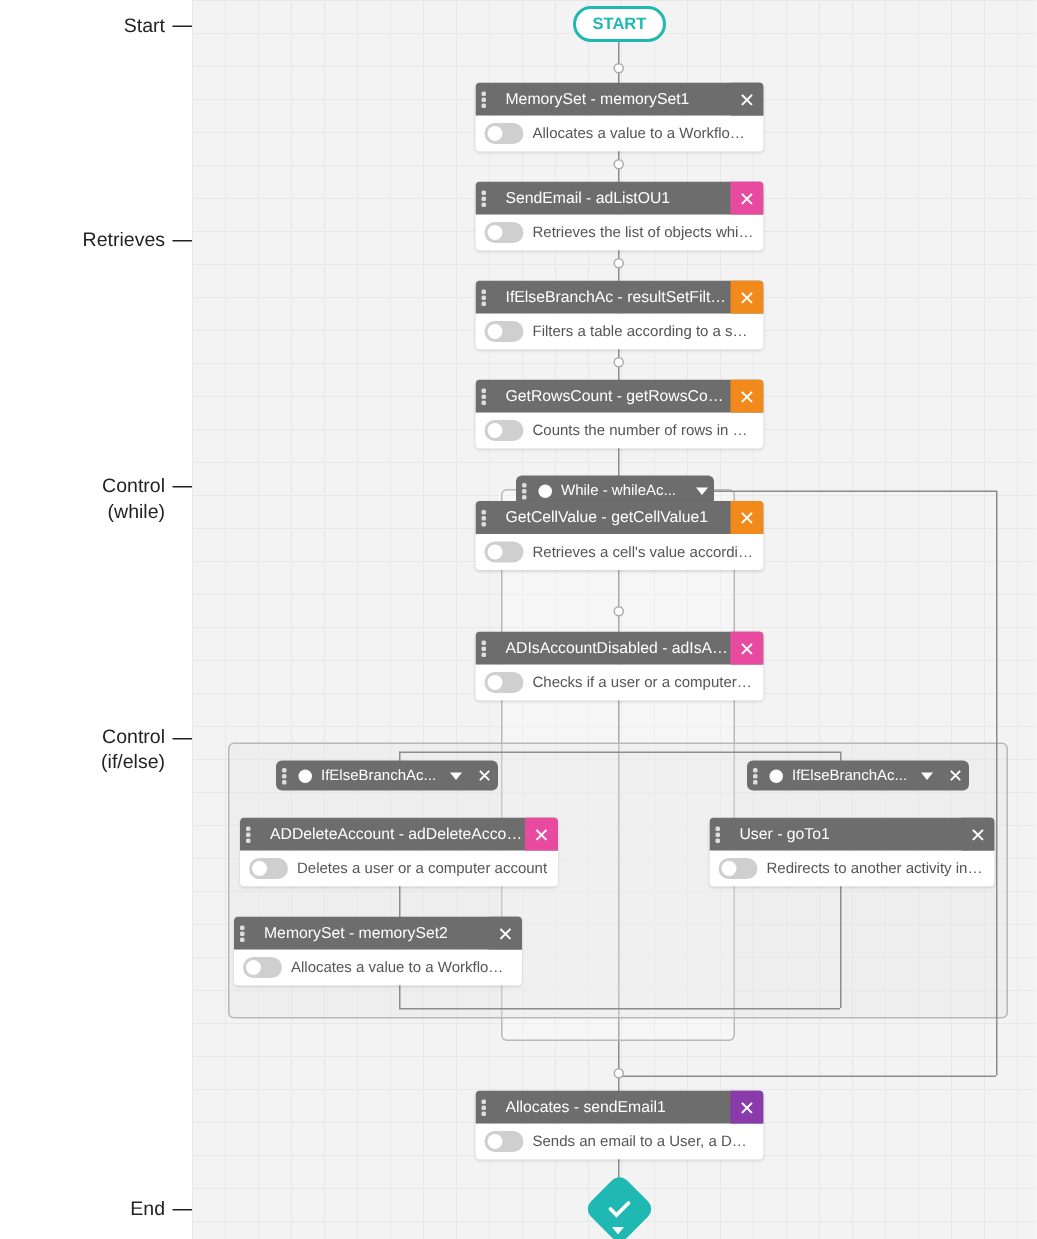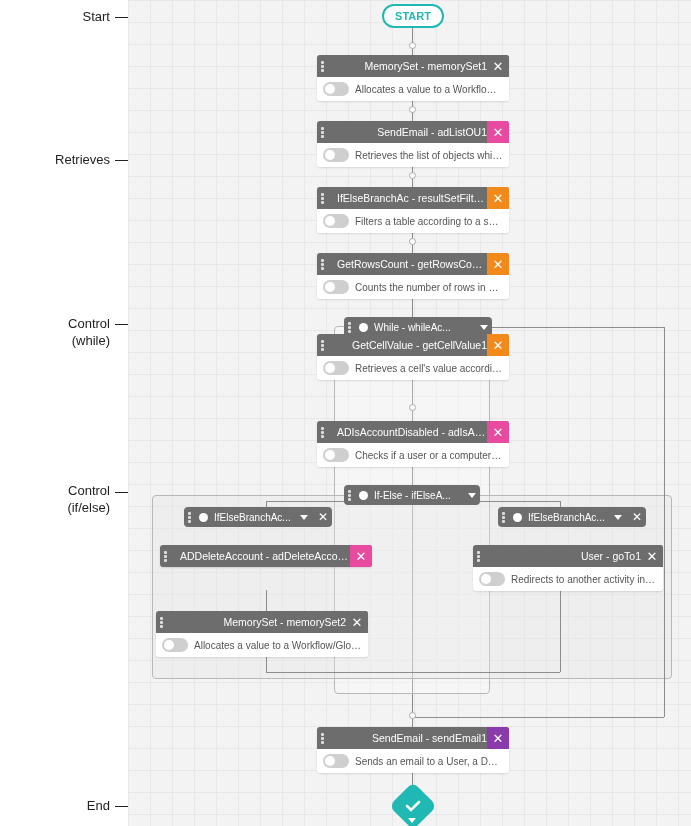--- a/index.html
+++ b/index.html
@@ -67,21 +67,20 @@
     box-shadow: 0 1px 2px rgba(0,0,0,0.12);
   }
   .node .hdr {
     height: 22px;
     background: #6d6d6d;
     color: #fff;
     display:flex; align-items:center;
     font-size:10.5px;
     padding-left: 4px;
     position:relative;
-    text-align:right;
   }
   .hdr .grip { width:10px; display:inline-flex; flex-direction:column; gap:1px; margin-right:6px;}
   .hdr .grip span{ display:block; width:3px; height:3px; background:#ddd; border-radius:1px; }
   .hdr .title { flex:1; overflow:hidden; text-overflow:ellipsis; white-space:nowrap;}
   .hdr .action {
     width:22px; height:100%;
     display:flex; align-items:center; justify-content:center;
     font-size:13px; color:#fff;
   }
   .act-pink   { background:#e84aa0; }
@@ -259,21 +258,21 @@
         </span>
         <span class="title">GetRowsCount - getRowsCount1</span>
         <span class="action act-orange">✕</span>
       </div>
     <div class="body">
         <span class="toggle"></span>
         <span class="desc">Counts the number of rows in a table</span>
       </div>
   </div>
 
-  <div class="ctrl" style="left:216px; top:317px; width:148px">
+  <div class="ctrl" style="left:216px; top:317px; width:132px">
     <span class="grip">
         <span></span>
         <span></span>
         <span></span>
       </span>
     <span class="led"></span>
     <span class="ctrl-title">While - whileAc...</span>
     <span class="caret"></span>
   </div>
 
@@ -302,30 +301,20 @@
         </span>
         <span class="title">ADIsAccountDisabled - adIsAccount...</span>
         <span class="action act-pink">✕</span>
       </div>
     <div class="body">
         <span class="toggle"></span>
         <span class="desc">Checks if a user or a computer accou...</span>
       </div>
   </div>
 
-  <div class="ctrl" style="left:216px; top:485px; width:136px">
-    <span class="grip">
-        <span></span>
-        <span></span>
-        <span></span>
-      </span>
-    <span class="led"></span>
-    <span class="ctrl-title">If-Else - ifElseA...</span>
-    <span class="caret"></span>
-  </div>
 
   <div class="ctrl" style="left:56px; top:507px; width:148px">
     <span class="grip">
         <span></span>
         <span></span>
         <span></span>
       </span>
     <span class="led"></span>
     <span class="ctrl-title">IfElseBranchAc...</span>
     <span class="caret"></span>
@@ -347,39 +336,43 @@
   <div class="node" style="left:32px; top:545px; width:212px">
     <div class="hdr">
         <span class="grip">
           <span></span>
           <span></span>
           <span></span>
         </span>
         <span class="title">ADDeleteAccount - adDeleteAccount1</span>
         <span class="action act-pink">✕</span>
       </div>
+    <div class="body">
+        <span class="toggle"></span>
+        <span class="desc">Deletes a user or a computer account</span>
+      </div>
   </div>
 
   <div class="node" style="left:345px; top:545px; width:190px">
     <div class="hdr">
         <span class="grip">
           <span></span>
           <span></span>
           <span></span>
         </span>
         <span class="title">User - goTo1</span>
         <span class="action act-gray">✕</span>
       </div>
     <div class="body">
         <span class="toggle"></span>
         <span class="desc">Redirects to another activity in the Wo...</span>
       </div>
   </div>
 
-  <div class="node" style="left:28px; top:611px; width:212px">
+  <div class="node" style="left:28px; top:611px; width:192px">
     <div class="hdr">
         <span class="grip">
           <span></span>
           <span></span>
           <span></span>
         </span>
         <span class="title">MemorySet - memorySet2</span>
         <span class="action act-gray">✕</span>
       </div>
     <div class="body">
@@ -388,21 +381,21 @@
       </div>
   </div>
 
   <div class="node" style="left:189px; top:727px">
     <div class="hdr">
         <span class="grip">
           <span></span>
           <span></span>
           <span></span>
         </span>
-        <span class="title">SendEmail - sendEmail1</span>
+        <span class="title">Allocates - sendEmail1</span>
         <span class="action act-purple">✕</span>
       </div>
     <div class="body">
         <span class="toggle"></span>
         <span class="desc">Sends an email to a User, a Duty or a ...</span>
       </div>
   </div>
 
   <div class="end-diamond">
     <svg width="20" height="20" viewBox="0 0 20 20">

